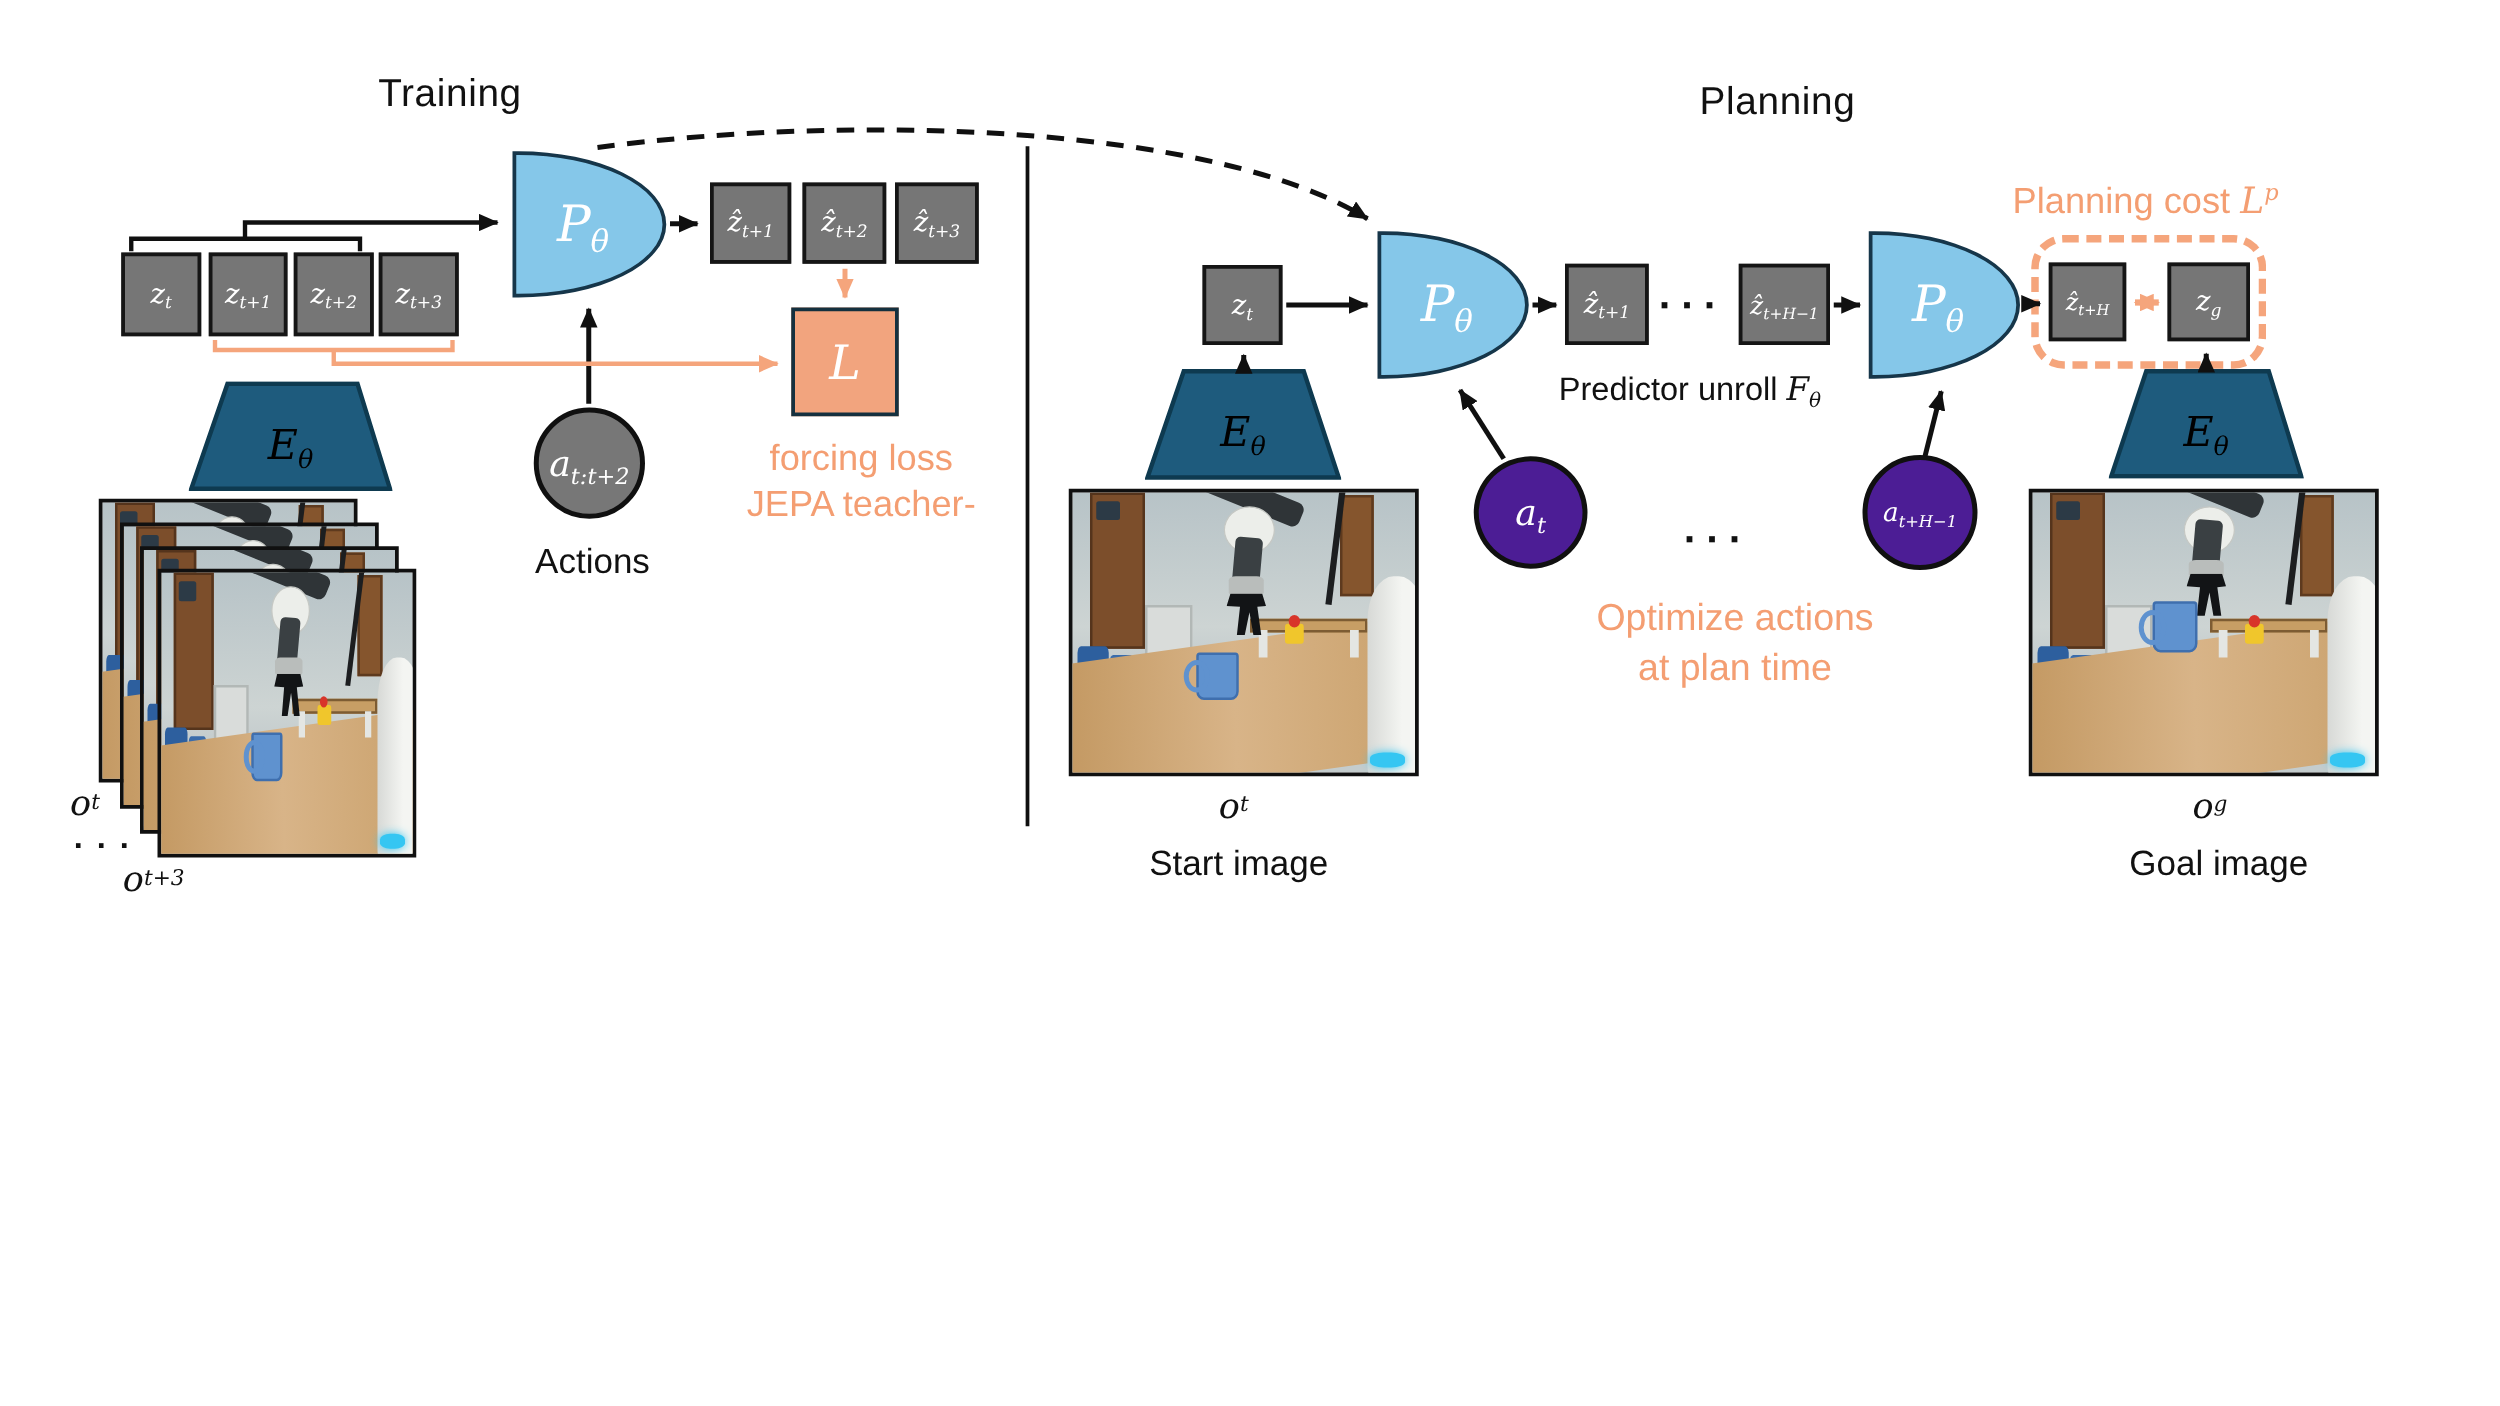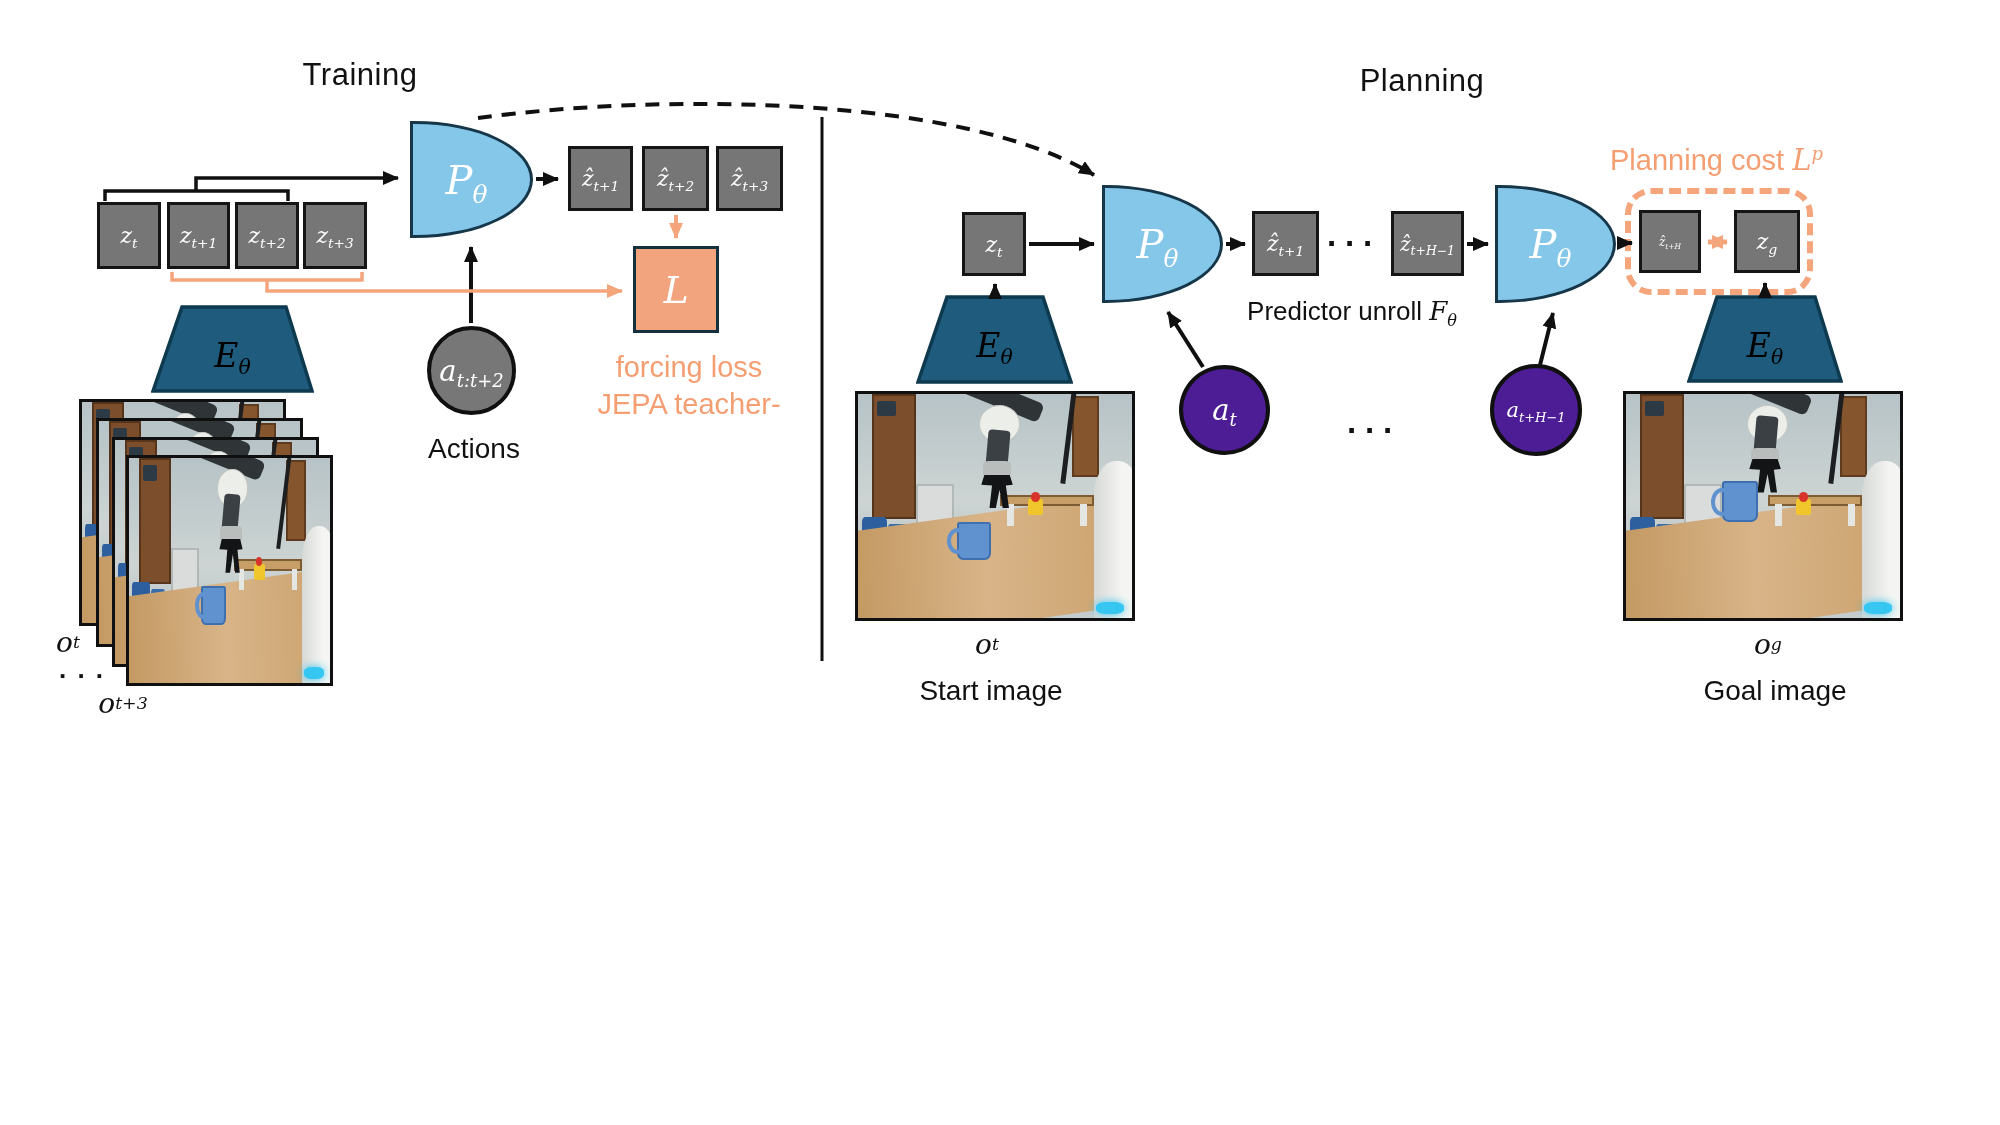--- a/index.html
+++ b/index.html
@@ -284,37 +284,41 @@
   <div class="abs ctr pshape" style="left:1495px;top:156px;width:121px;height:118px;">
     <span class="math"><span>P</span><sub>θ</sub></span>
     </div>
 
   <div class="abs ctr" style="left:1227px;top:266px;width:250px;height:32px;font-size:26px;">
     <span><span>Predictor unroll </span><span class="math"><span>F</span><sub>θ</sub></span></span>
   </div>
 
   <div class="abs cost-rect" style="left:1625px;top:159px;width:188px;height:107px;"></div>
   <div class="abs ctr gbox" style="left:1639px;top:181px;width:62px;height:63px;">
-    <span class="math" style="font-size:12px;"><span>ẑ</span><sub>t+H</sub></span>
+    <span class="math" style="font-size:19px;"><span>ẑ</span><sub>t+H</sub></span>
     </div>
   <div class="abs ctr gbox" style="left:1734px;top:181px;width:66px;height:63px;">
     <span class="math"><span>z</span><sub>g</sub></span>
     </div>
   <div class="abs orange-text ctr" style="left:1589px;top:112px;width:255px;height:38px;font-size:29px;">
     <span><span>Planning cost </span><span class="math"><span>L</span><sup>p</sup></span></span>
   </div>
 
   <div class="abs ctr circ orange" style="left:1179px;top:336px;width:91px;height:90px;">
     <span class="math"><span>a</span><sub>t</sub></span>
     </div>
   <div class="abs ctr circ orange" style="left:1490px;top:335px;width:92px;height:92px;">
     <span class="math" style="font-size:21px;"><span>a</span><sub>t+H−1</sub></span>
     </div>
   <div class="abs ctr dots" style="left:1344px;top:385px;width:60px;height:34px;">···</div>
 
+  <div class="abs orange-text" style="left:1262px;top:446px;width:252px;text-align:center;font-size:30px;line-height:40px;">
+    <div>Optimize actions</div>
+    <div>at plan time</div>
+  </div>
 
   <div class="scene" data-variant="goal" style="left:1623px;top:362px;width:280px;height:230px;">
   <div class="sc-door"></div>
   <div class="sc-monitor"></div>
   <div class="sc-doorR"></div>
   <div class="sc-cable"></div>
   <div class="sc-bin"></div>
   <div class="sc-bin2"></div>
   <div class="sc-cabinet"></div>
   <div class="sc-chair"></div>

